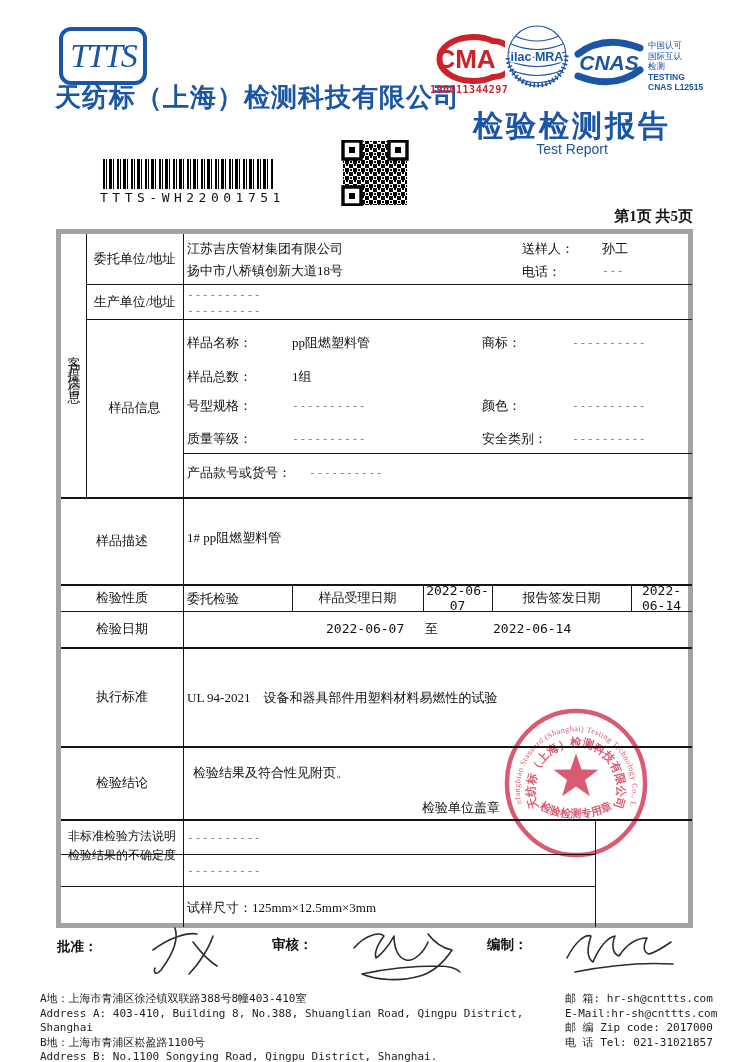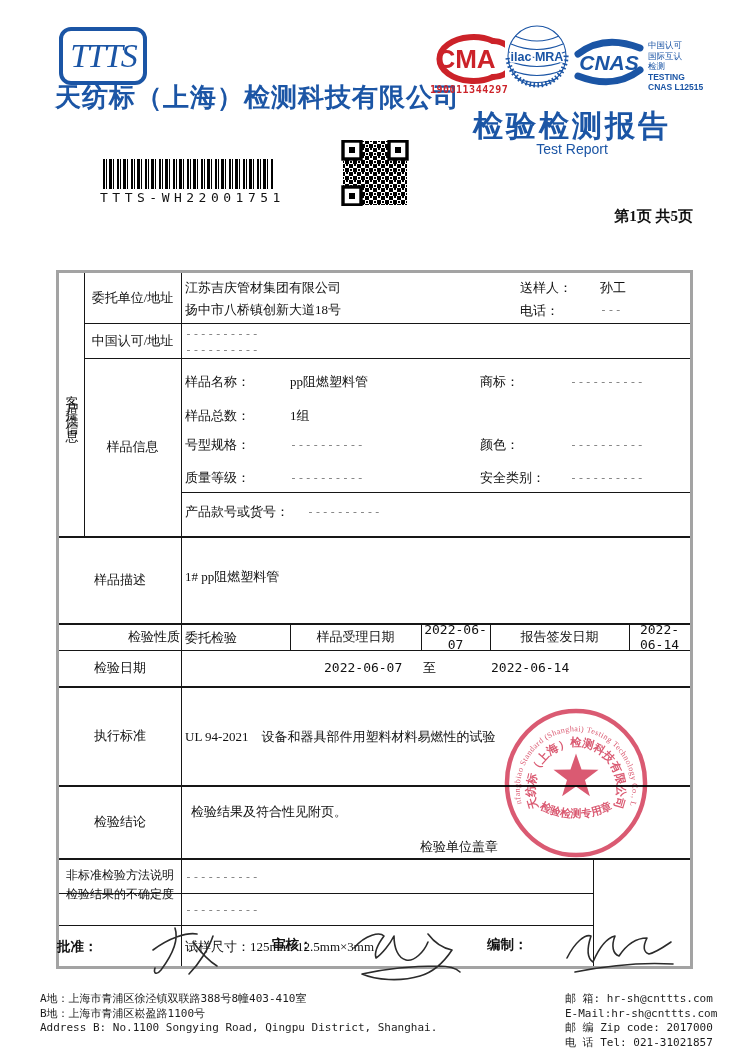--- a/index.html
+++ b/index.html
@@ -21,21 +21,21 @@
   .title-cn{left:462px;top:106px;width:220px;text-align:center;font-size:30px;font-weight:bold;
             letter-spacing:3px;color:#1b55a5;}
   .title-en{left:462px;top:141px;width:220px;text-align:center;font-size:14px;color:#1b55a5;
             font-family:"Liberation Sans",sans-serif;}
   .barcode{left:103px;top:159px;width:170px;height:30px;
      background:repeating-linear-gradient(90deg,#000 0 2px,#fff 2px 3px,#000 3px 4px,#fff 4px 6px,#000 6px 9px,#fff 9px 10px,#000 10px 11px,#fff 11px 14px);}
   .barcode-txt{left:100px;top:190px;width:190px;font-size:13px;letter-spacing:4.5px;
                font-family:"DejaVu Sans Mono",monospace;color:#111;}
   .page-info{left:555px;top:207px;width:138px;text-align:right;font-size:15px;font-weight:bold;}
   
-  .tbl{left:56px;top:229px;width:637px;height:699px;border:3px solid #a3a3a3;box-sizing:border-box;margin-top:41px;}
+  .tbl{left:56px;top:229px;width:637px;height:699px;border:5px solid #a3a3a3;box-sizing:border-box;}
   .hl{position:absolute;background:#161616;height:1px;}
   .hl2{position:absolute;background:#161616;height:2px;}
   .vl{position:absolute;background:#161616;width:1px;}
   .t{position:absolute;font-size:13px;white-space:nowrap;}
   .cell{position:absolute;display:flex;align-items:center;justify-content:center;
         text-align:center;font-size:13px;}
   .mono{font-family:"DejaVu Sans Mono",monospace;font-size:13px;}
   .dash{color:#888;letter-spacing:.5px;font-family:"DejaVu Sans Mono",monospace;font-size:11.5px;}
   .vert{writing-mode:vertical-rl;letter-spacing:7px;font-size:13px;}
   
@@ -146,21 +146,21 @@
     </div>
 
     <div class="cell" style="left:25px;top:0;width:97px;height:50px;">委托单位/地址</div>
     <div class="t" style="left:126px;top:6px;">江苏吉庆管材集团有限公司</div>
     <div class="t" style="left:126px;top:28px;">扬中市八桥镇创新大道18号</div>
     <div class="t" style="left:461px;top:6px;">送样人：</div>
     <div class="t" style="left:541px;top:6px;">孙工</div>
     <div class="t" style="left:461px;top:29px;">电话：</div>
     <div class="t dash" style="left:541px;top:30px;">---</div>
 
-    <div class="cell" style="left:25px;top:50px;width:97px;height:35px;">中国认可/地址</div>
+    <div class="cell" style="left:25px;top:50px;width:97px;height:35px;">生产单位/地址</div>
     <div class="t dash" style="left:126px;top:54px;">----------</div>
     <div class="t dash" style="left:126px;top:70px;">----------</div>
 
     <div class="cell" style="left:25px;top:85px;width:97px;height:178px;">样品信息</div>
     <div class="t" style="left:126px;top:100px;">样品名称：</div>
     <div class="t" style="left:231px;top:100px;">pp阻燃塑料管</div>
     <div class="t" style="left:421px;top:100px;">商标：</div>
     <div class="t dash" style="left:511px;top:102px;">----------</div>
     <div class="t" style="left:126px;top:134px;">样品总数：</div>
     <div class="t" style="left:231px;top:134px;">1组</div>
@@ -171,21 +171,21 @@
     <div class="t" style="left:126px;top:196px;">质量等级：</div>
     <div class="t dash" style="left:231px;top:198px;">----------</div>
     <div class="t" style="left:421px;top:196px;">安全类别：</div>
     <div class="t dash" style="left:511px;top:198px;">----------</div>
     <div class="t" style="left:126px;top:230px;">产品款号或货号：</div>
     <div class="t dash" style="left:248px;top:232px;">----------</div>
 
     <div class="cell" style="left:0;top:263px;width:122px;height:87px;">样品描述</div>
     <div class="t" style="left:126px;top:295px;">1# pp阻燃塑料管</div>
 
-    <div class="cell" style="left:0;top:350px;width:122px;height:27px;padding-left:34px;">检验性质</div>
+    <div class="cell" style="left:0;top:350px;width:122px;height:27px;">检验性质</div>
     <div class="t" style="left:126px;top:356px;">委托检验</div>
     <div class="cell" style="left:231px;top:350px;width:131px;height:27px;">样品受理日期</div>
     <div class="cell mono" style="left:362px;top:350px;width:69px;height:27px;">2022-06-07</div>
     <div class="cell" style="left:431px;top:350px;width:139px;height:27px;">报告签发日期</div>
     <div class="cell mono" style="left:570px;top:350px;width:61px;height:27px;">2022-06-14</div>
 
     <div class="cell" style="left:0;top:377px;width:122px;height:36px;">检验日期</div>
     <div class="t mono" style="left:265px;top:387px;">2022-06-07</div>
     <div class="t" style="left:364px;top:386px;">至</div>
     <div class="t mono" style="left:432px;top:387px;">2022-06-14</div>
@@ -233,20 +233,21 @@
   <svg class="abs sig" style="left:340px;top:922px;" width="135" height="66" viewBox="0 0 135 66">
     <path d="M14 26 C26 12 40 10 44 14 C38 22 34 30 36 36 C42 32 50 22 54 14 C54 26 58 36 66 38 C74 40 84 30 88 20 M88 12 C94 20 102 26 112 28 C104 40 94 50 80 54 C60 60 36 58 22 52 C40 48 70 44 98 44 C108 44 116 46 120 50"></path>
   </svg>
   <div class="abs sig-lbl" style="left:487px;top:936px;">编制：</div>
   <svg class="abs sig" style="left:555px;top:924px;" width="130" height="58" viewBox="0 0 130 58">
     <path d="M12 34 C20 18 30 10 36 12 C32 24 32 34 38 38 C44 24 52 14 60 12 C56 22 58 30 64 32 C72 20 82 14 92 14 C88 22 88 28 94 30 C102 28 110 22 116 18 M20 48 C50 42 86 38 118 40"></path>
   </svg>
 
   <div class="abs foot" style="left:40px;top:992px;width:520px;">
     <div>A地：上海市青浦区徐泾镇双联路388号8幢403-410室</div>
+    <div>Address A: 403-410, Building 8, No.388, Shuanglian Road, Qingpu District, Shanghai</div>
     <div>B地：上海市青浦区崧盈路1100号</div>
     <div>Address B: No.1100 Songying Road, Qingpu District, Shanghai.</div>
   </div>
   <div class="abs foot" style="left:565px;top:992px;width:180px;">
     <div>邮 箱: hr-sh@cnttts.com</div>
     <div>E-Mail:hr-sh@cnttts.com</div>
     <div>邮 编 Zip code: 2017000</div>
     <div>电 话 Tel: 021-31021857</div>
   </div>
 

